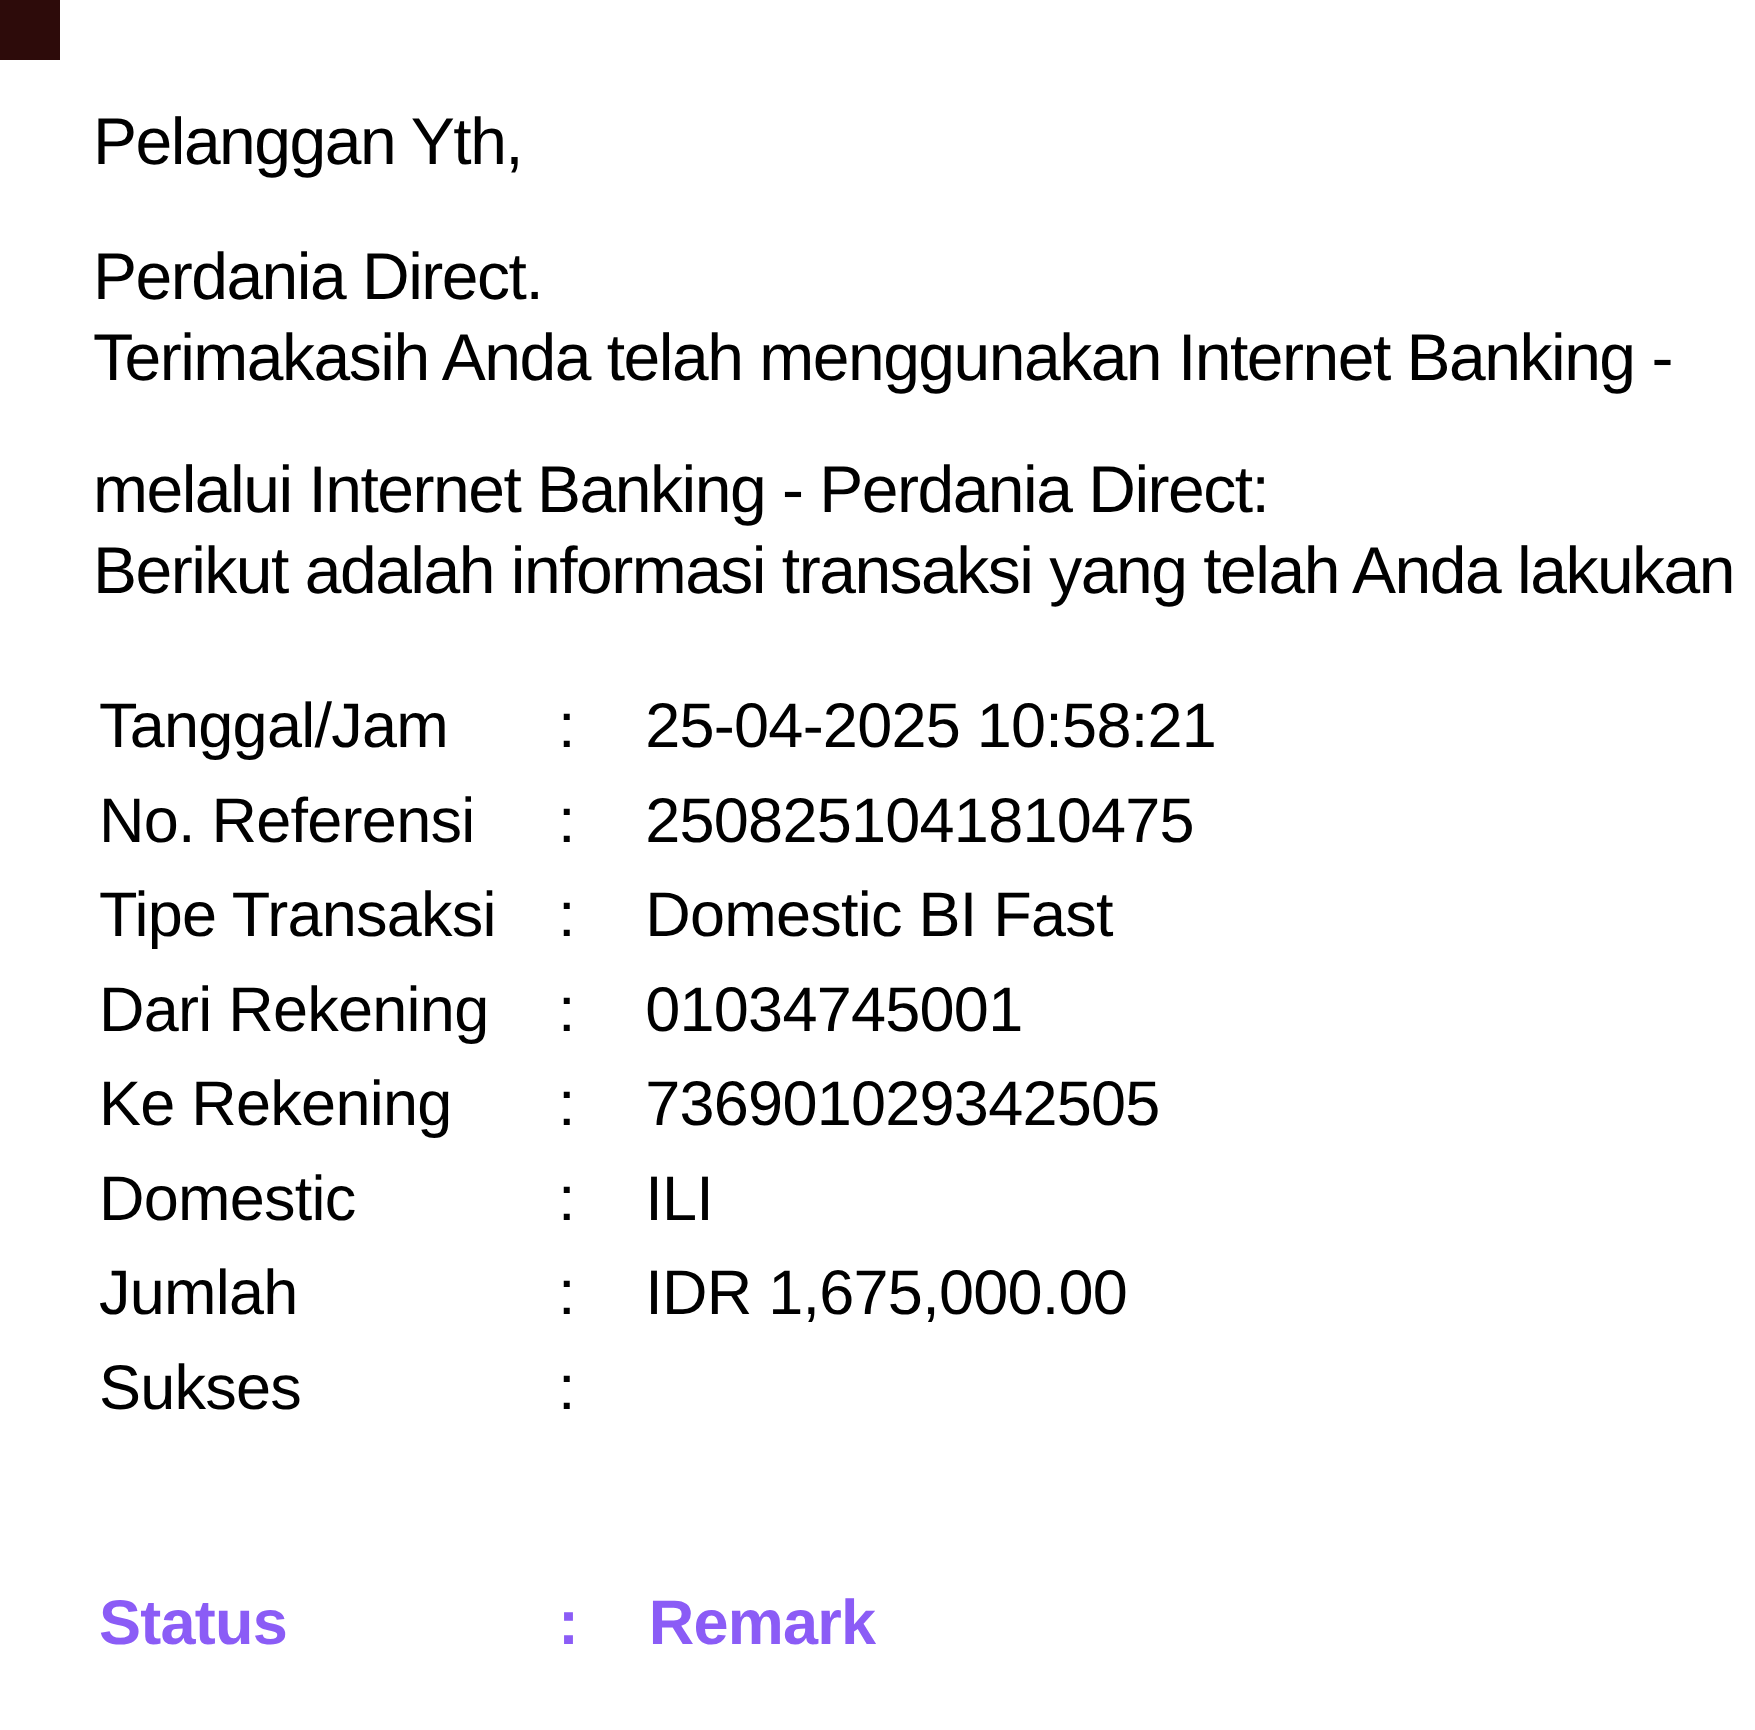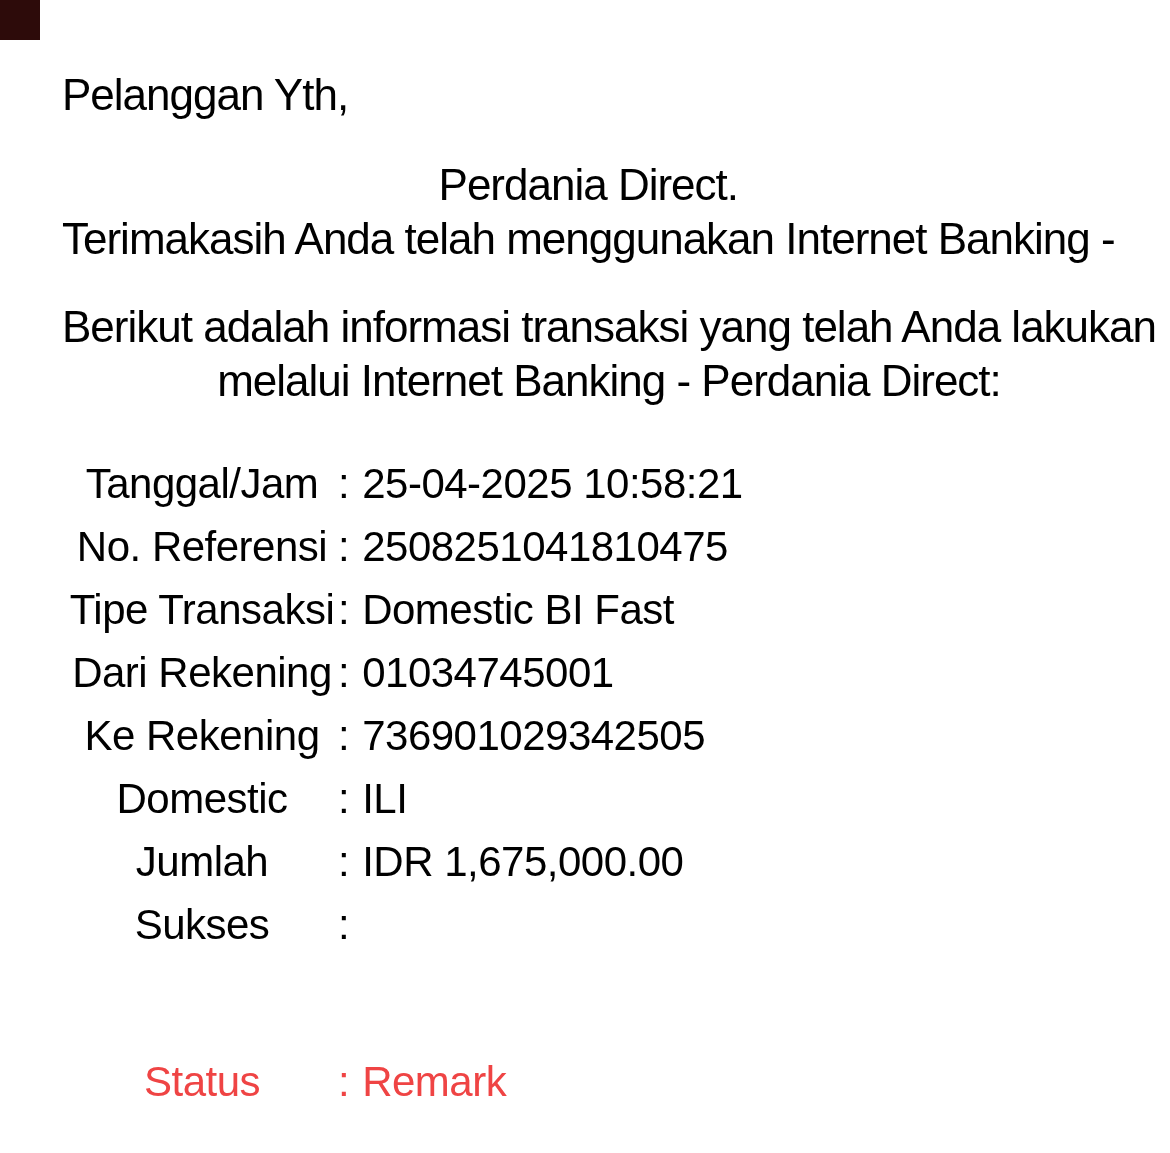--- a/index.html
+++ b/index.html
@@ -5,21 +5,20 @@
   * { margin: 0; padding: 0; box-sizing: border-box; }
   html, body { background: #ffffff; }
   .page {
     position: relative;
     width: 1170px;
     height: 1153px;
     background: #ffffff;
     overflow: hidden;
     font-family: "Liberation Sans", "DejaVu Sans", sans-serif;
     color: #000000;
-    text-align: center;
   }
   .corner-artifact {
     position: absolute;
     top: 0; left: 0;
     width: 40px; height: 40px;
     background: #2d0b0a;
   }
   .para {
     position: absolute;
     left: 62px;
@@ -39,49 +38,51 @@
     font-size: 42px;
     letter-spacing: -0.5px;
     color: #000000;
   }
   .status-block {
     position: absolute;
     left: 66px;
     top: 1050px;
     font-size: 42px;
     letter-spacing: -0.5px;
-    color: #ef4444;
+    color: #8b5cf6;
+    font-weight: bold;
   }
   .row {
     display: flex;
     height: 63px;
     line-height: 63px;
     white-space: nowrap;
+    gap: 34px;
   }
   .row .label { width: 272px; flex: 0 0 272px; }
   .row .sep   { flex: 0 0 auto; }
   .row .value { margin-left: 13px; }
 </style>
 </head>
 <body>
 
 <div class="page">
 
   <div class="corner-artifact"></div>
 
   <div class="para greeting">Pelanggan Yth,</div>
 
   <div class="para intro">
     <div>Perdania Direct.</div>
     <div>Terimakasih Anda telah menggunakan Internet Banking -</div>
   </div>
 
   <div class="para body-p">
+    <div>melalui Internet Banking - Perdania Direct:</div>
     <div>Berikut adalah informasi transaksi yang telah Anda lakukan</div>
-    <div>melalui Internet Banking - Perdania Direct:</div>
   </div>
 
   <div class="details">
     <div class="row">
       <span class="label">Tanggal/Jam</span>
         <span class="sep">:</span>
         <span class="value">25-04-2025 10:58:21</span>
     </div>
     <div class="row">
       <span class="label">No. Referensi</span>

